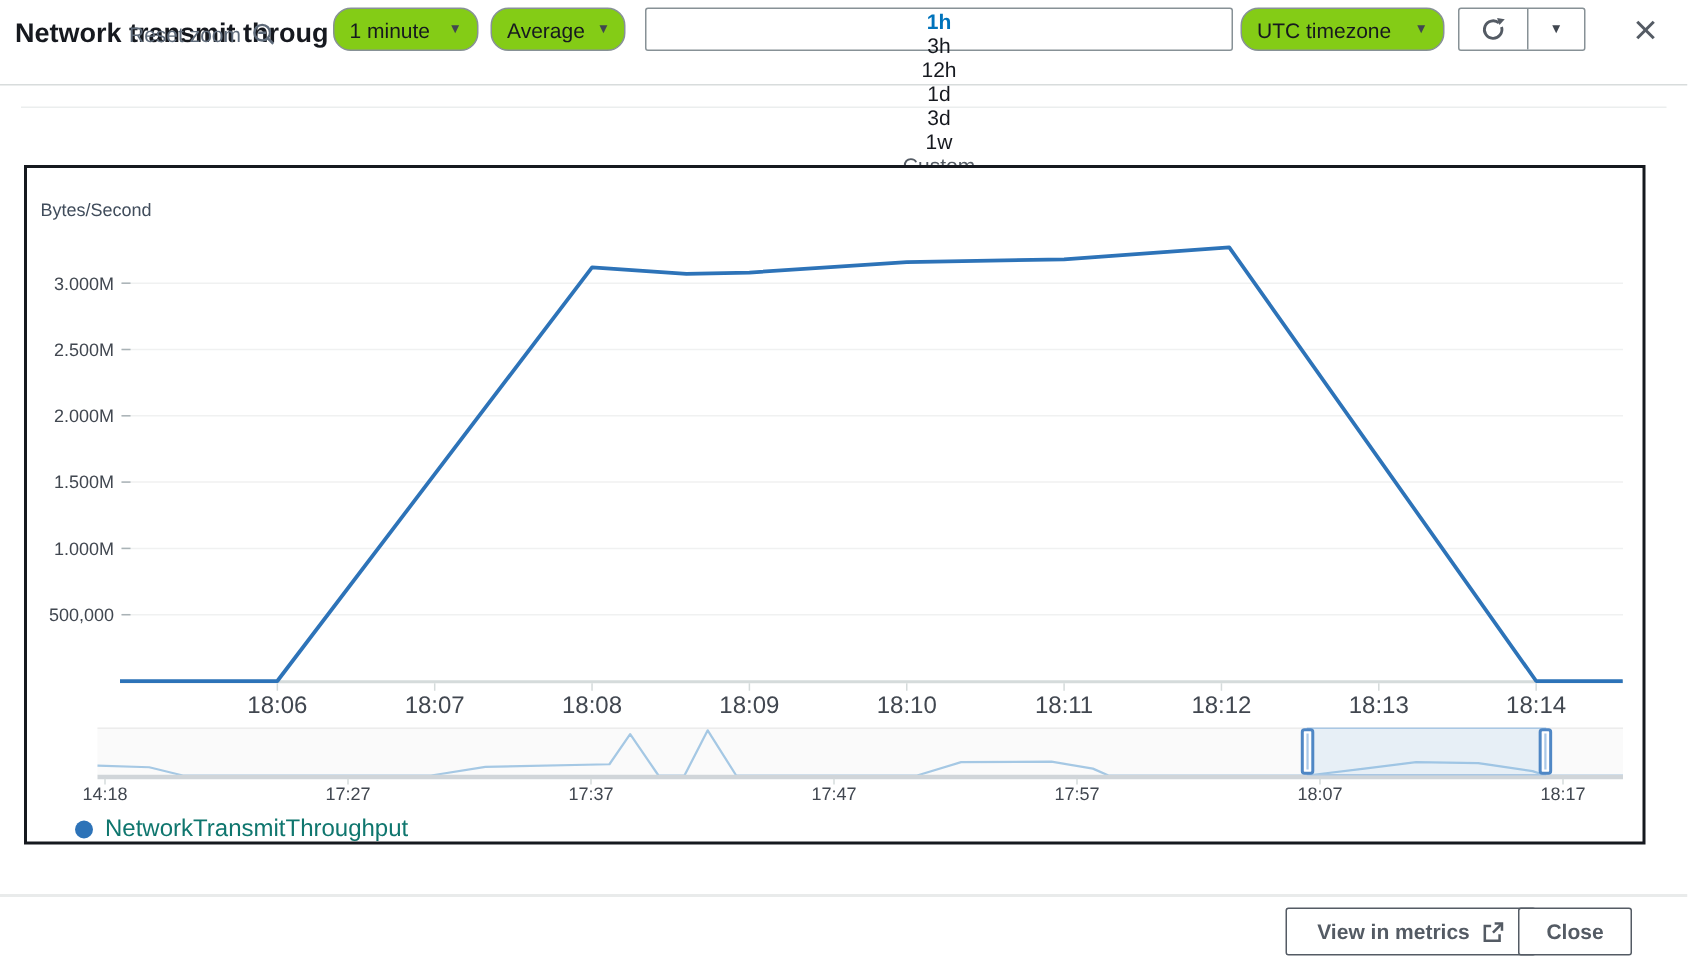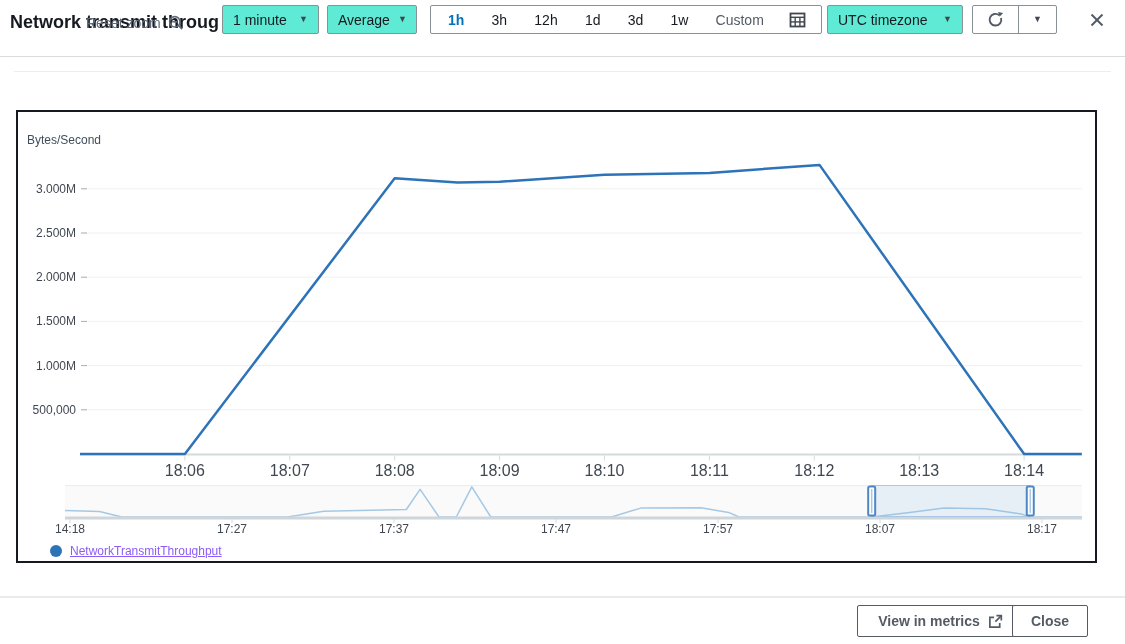--- a/index.html
+++ b/index.html
@@ -14,35 +14,36 @@
     position:absolute; left:10px; top:12px; width:213px; height:24px;
     font-size:18px; font-weight:700; color:#16191f;
     white-space:nowrap; overflow:hidden; z-index:1;
   }
   .reset-zoom {
     position:absolute; left:86px; top:15px; z-index:2;
     display:flex; align-items:center; gap:7px;
     font-size:14px; color:#5f6b7a; cursor:pointer;
   }
   .select {
-    position:absolute; top:5px; height:29px; background:#5eead4;
-    border:1px solid #879196; border-radius:2px;
+    position:absolute; top:5px; height:29px; background:#84cc16;
+    border:1px solid #879196; border-radius:12px;
     display:flex; align-items:center; justify-content:space-between;
     padding:0 10px; font-size:14px; color:#16191f; cursor:pointer;
   }
   #period-select { left:222px; width:97px; }
   #stat-select   { left:327px; width:90px; }
   #tz-select     { left:827px; width:136px;text-align:right; }
   .caret { font-size:9px; color:#414750; margin-left:8px; line-height:1; }
 
   .range-group {
     position:absolute; left:430px; top:5px; width:392px; height:29px;
     border:1px solid #879196; border-radius:2px; background:#fff;
     display:flex; align-items:center; justify-content:space-between;
     padding:0 15px;
+    flex-direction:column;
   }
   .range-item { font-size:14px; color:#16191f; cursor:pointer; padding:0 2px; }
   .range-item.selected { color:#0073bb; font-weight:700; }
   .range-item.custom { color:#545b64; }
   .cal-icon { display:flex; align-items:center; cursor:pointer; }
 
   .refresh-group {
     position:absolute; left:972px; top:5px; height:29px; width:85px;
     border:1px solid #879196; border-radius:2px; background:#fff;
     display:flex;
@@ -80,21 +81,21 @@
     font-size:16px; color:#414750; line-height:13px;
   }
   .navtick {
     position:absolute; top:411px; transform:translateX(-50%);
     font-size:12px; color:#414750; line-height:13px;
   }
   .legend-row {
     position:absolute; left:32px; top:432px; display:flex; align-items:center; gap:8px;
   }
   .legend-dot { width:12px; height:12px; border-radius:50%; background:#2d73b8; }
-  .legend-label { font-size:12px; color:#8b5cf6;text-decoration:underline; }
+  .legend-label { font-size:16px; color:#0f766e; }
 
   
   .footer-divider { position:absolute; left:0; right:0; top:596px; height:2px; background:#e9ebeb; }
   .btn {
     position:absolute; top:605px; height:32px; background:#fff;
     border:1px solid #545b64; border-radius:2px;
     display:flex; align-items:center; justify-content:center; gap:8px;
     font-family:inherit; font-size:14px; font-weight:700; color:#545b64; cursor:pointer;
   }
   #view-metrics-btn { left:857px; width:167px; }

